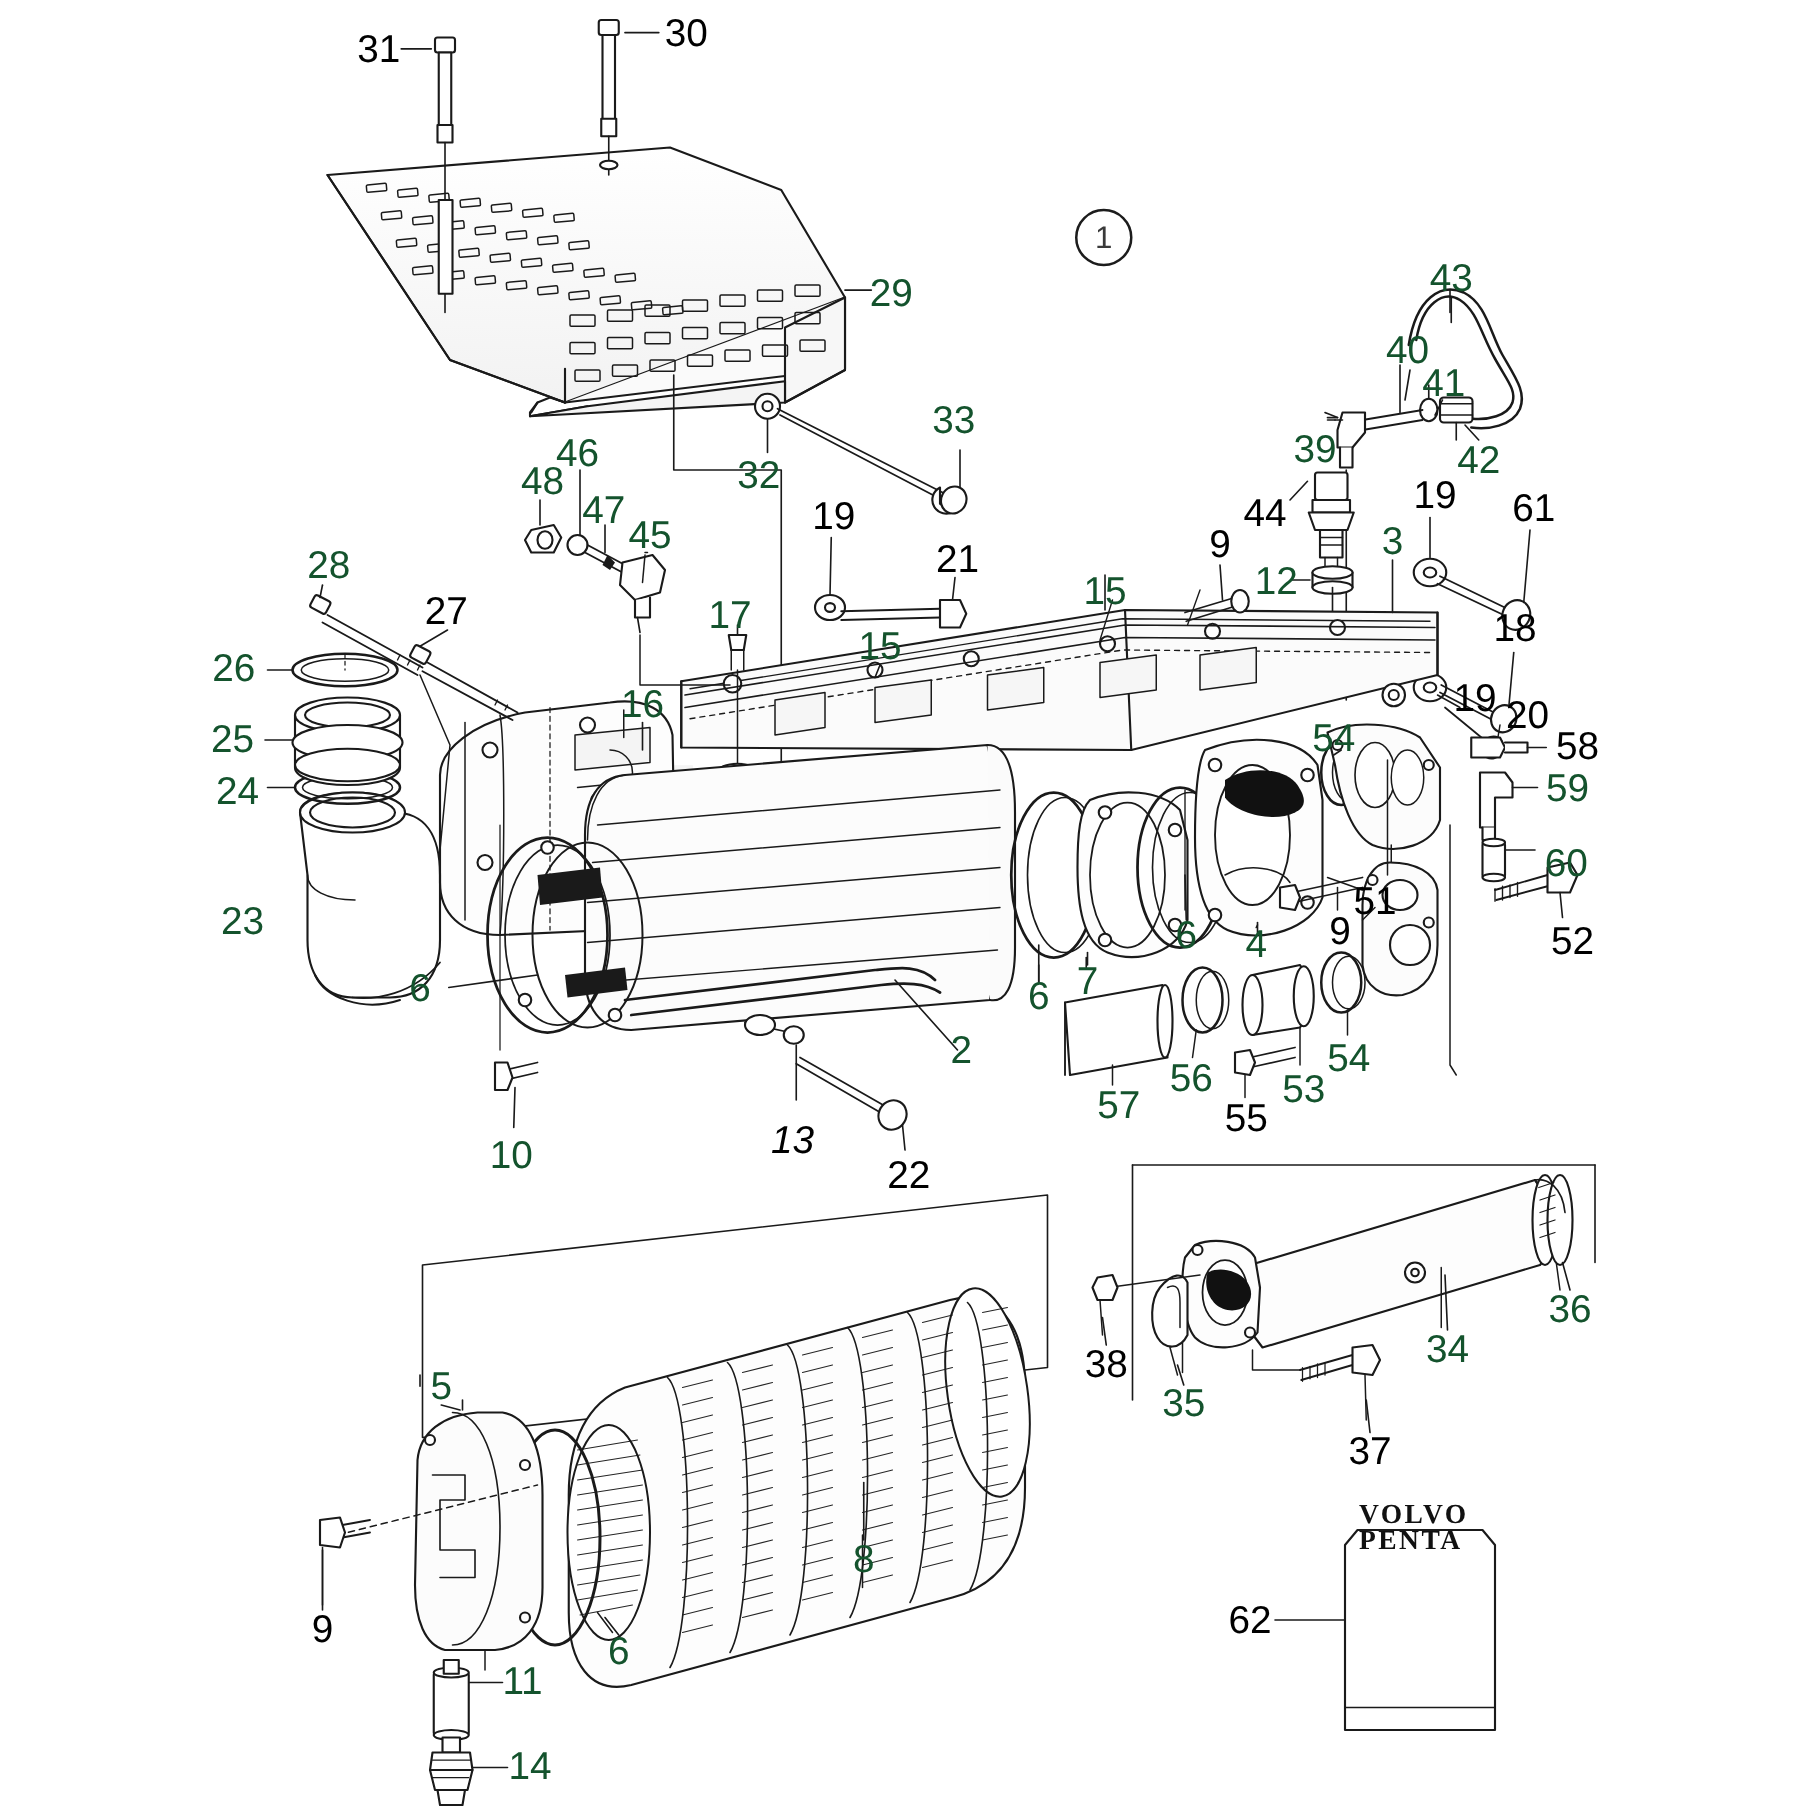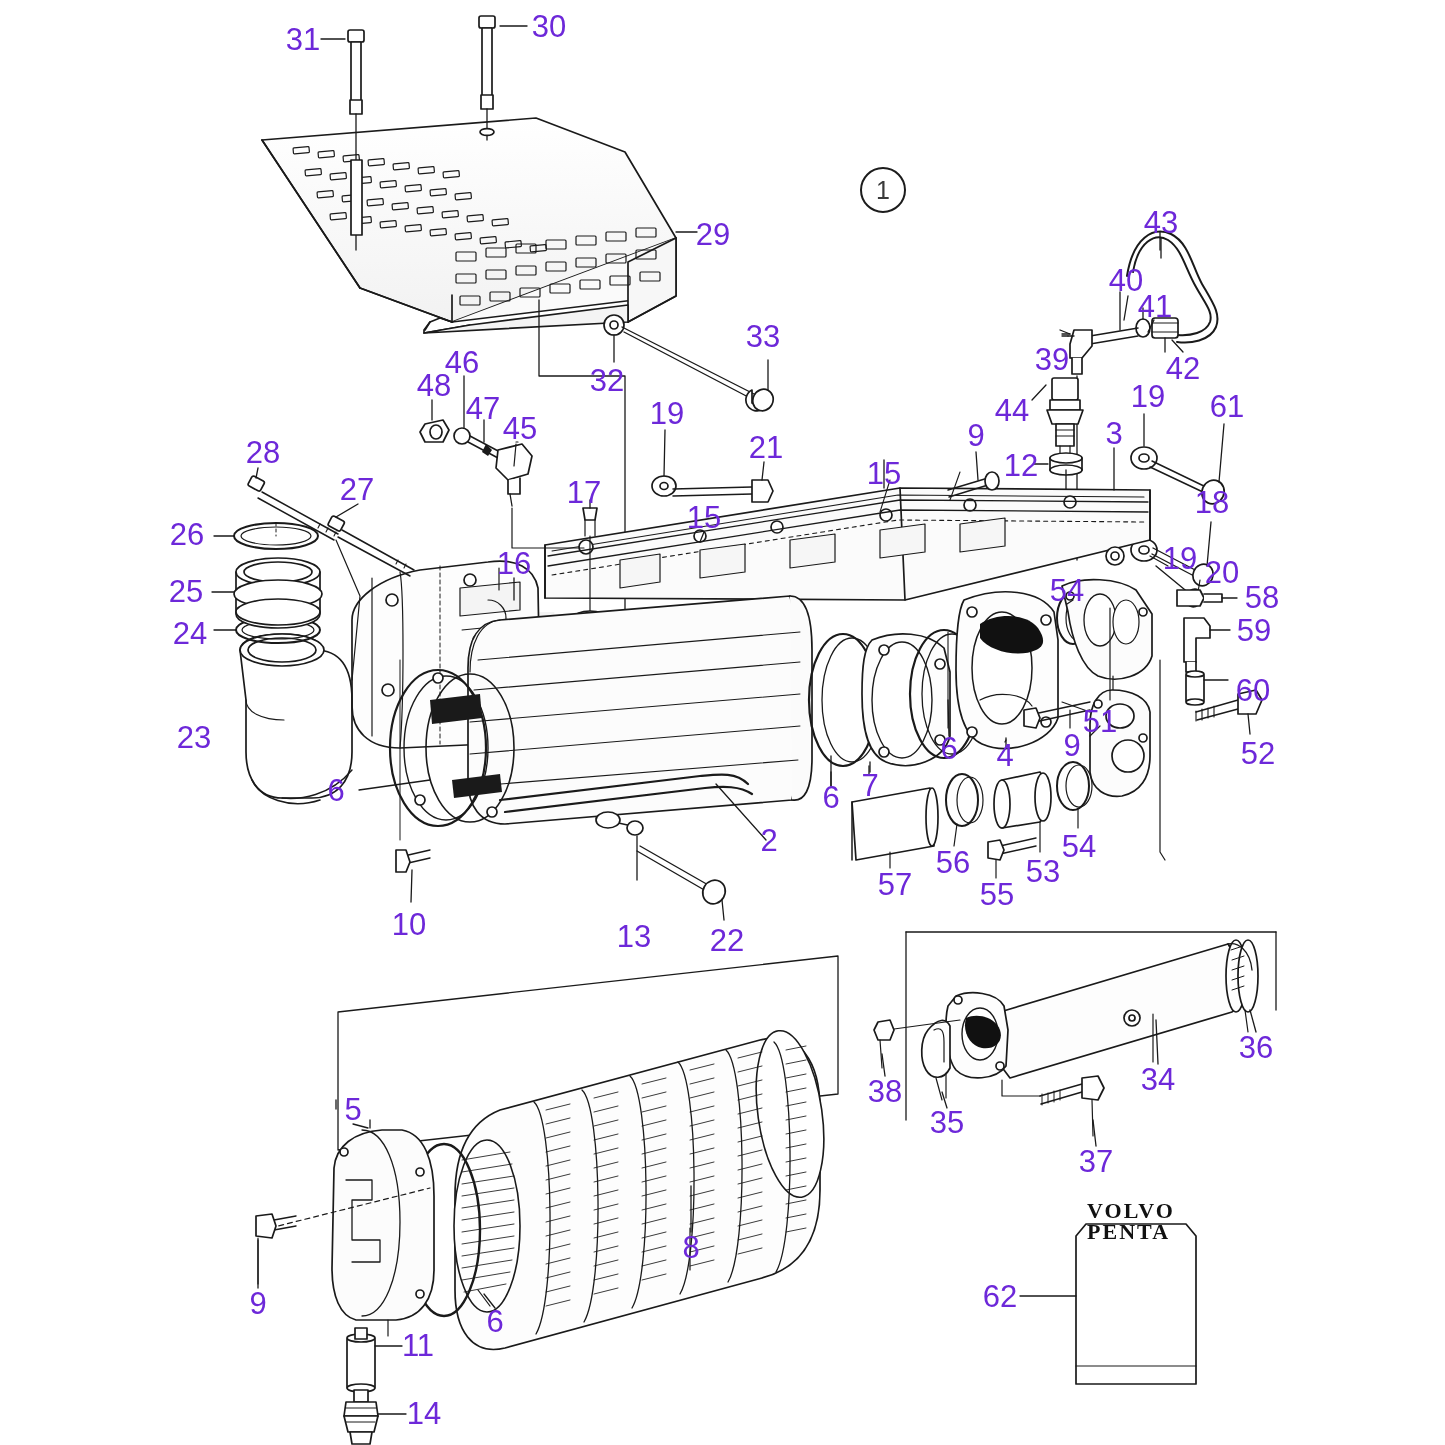--- a/index.html
+++ b/index.html
@@ -2,22 +2,22 @@
 <html><head>
 <meta charset="utf-8">
 <style>
   html,body{margin:0;padding:0;background:#ffffff;}
   #stage{position:relative;width:1445px;height:1445px;background:#fff;
          font-family:"Liberation Sans", sans-serif;overflow:hidden;}
   #art{position:absolute;left:0;top:0;width:1445px;height:1445px;}
   .lbl{position:absolute;font-family:"Liberation Sans",sans-serif;
        font-size:31px;line-height:1;color:#222;white-space:nowrap;
        transform:translate(-50%,-50%);letter-spacing:0px;}
-  .lbl.gray{color:#6d28d9;}
-  .lbl.dark{color:#6d28d9;}
+  .lbl.gray{color:#000000;}
+  .lbl.dark{color:#14532d;}
   .hl-circle{position:absolute;border-radius:50%;
              border:7px solid #1a7a2e;background:#eef4ee;
              transform:translate(-50%,-50%);
              display:flex;align-items:center;justify-content:center;}
   .hl-circle .num{font-size:31px;color:#222;font-family:"Liberation Sans",sans-serif;}
   .ring1{position:absolute;width:42px;height:42px;border-radius:50%;
          border:2px solid #1c1c1c;background:#fff;
          transform:translate(-50%,-50%);
          display:flex;align-items:center;justify-content:center;}
   .ring1 .num{font-size:25px;color:#3a3a3a;}
@@ -783,21 +783,21 @@
       <div class="lbl dark" style="left: 949px; top: 748px;">6</div>
       <div class="lbl dark" style="left: 1005px; top: 755px;">4</div>
       <div class="lbl gray" style="left: 1258px; top: 753px;">52</div>
       <div class="lbl dark" style="left: 769px; top: 840px;">2</div>
       <div class="lbl dark" style="left: 953px; top: 862px;">56</div>
       <div class="lbl dark" style="left: 1043px; top: 871px;">53</div>
       <div class="lbl dark" style="left: 1079px; top: 846px;">54</div>
       <div class="lbl dark" style="left: 895px; top: 884px;">57</div>
       <div class="lbl gray" style="left: 997px; top: 894px;">55</div>
       <div class="lbl dark" style="left: 409px; top: 924px;">10</div>
-      <div class="lbl gray" style="left: 634px; top: 936px;">13</div>
+      <div class="lbl gray" style="left: 634px; top: 912px; font-style: italic;">13</div>
       <div class="lbl gray" style="left: 727px; top: 940px;">22</div>
       <div class="lbl gray" style="left: 885px; top: 1091px;">38</div>
       <div class="lbl dark" style="left: 947px; top: 1122px;">35</div>
       <div class="lbl dark" style="left: 1158px; top: 1079px;">34</div>
       <div class="lbl dark" style="left: 1256px; top: 1047px;">36</div>
       <div class="lbl gray" style="left: 1096px; top: 1161px;">37</div>
       <div class="lbl dark" style="left: 353px; top: 1109px;">5</div>
       <div class="lbl gray" style="left: 258px; top: 1303px;">9</div>
       <div class="lbl dark" style="left: 691px; top: 1247px;">8</div>
       <div class="lbl dark" style="left: 495px; top: 1321px;">6</div>

